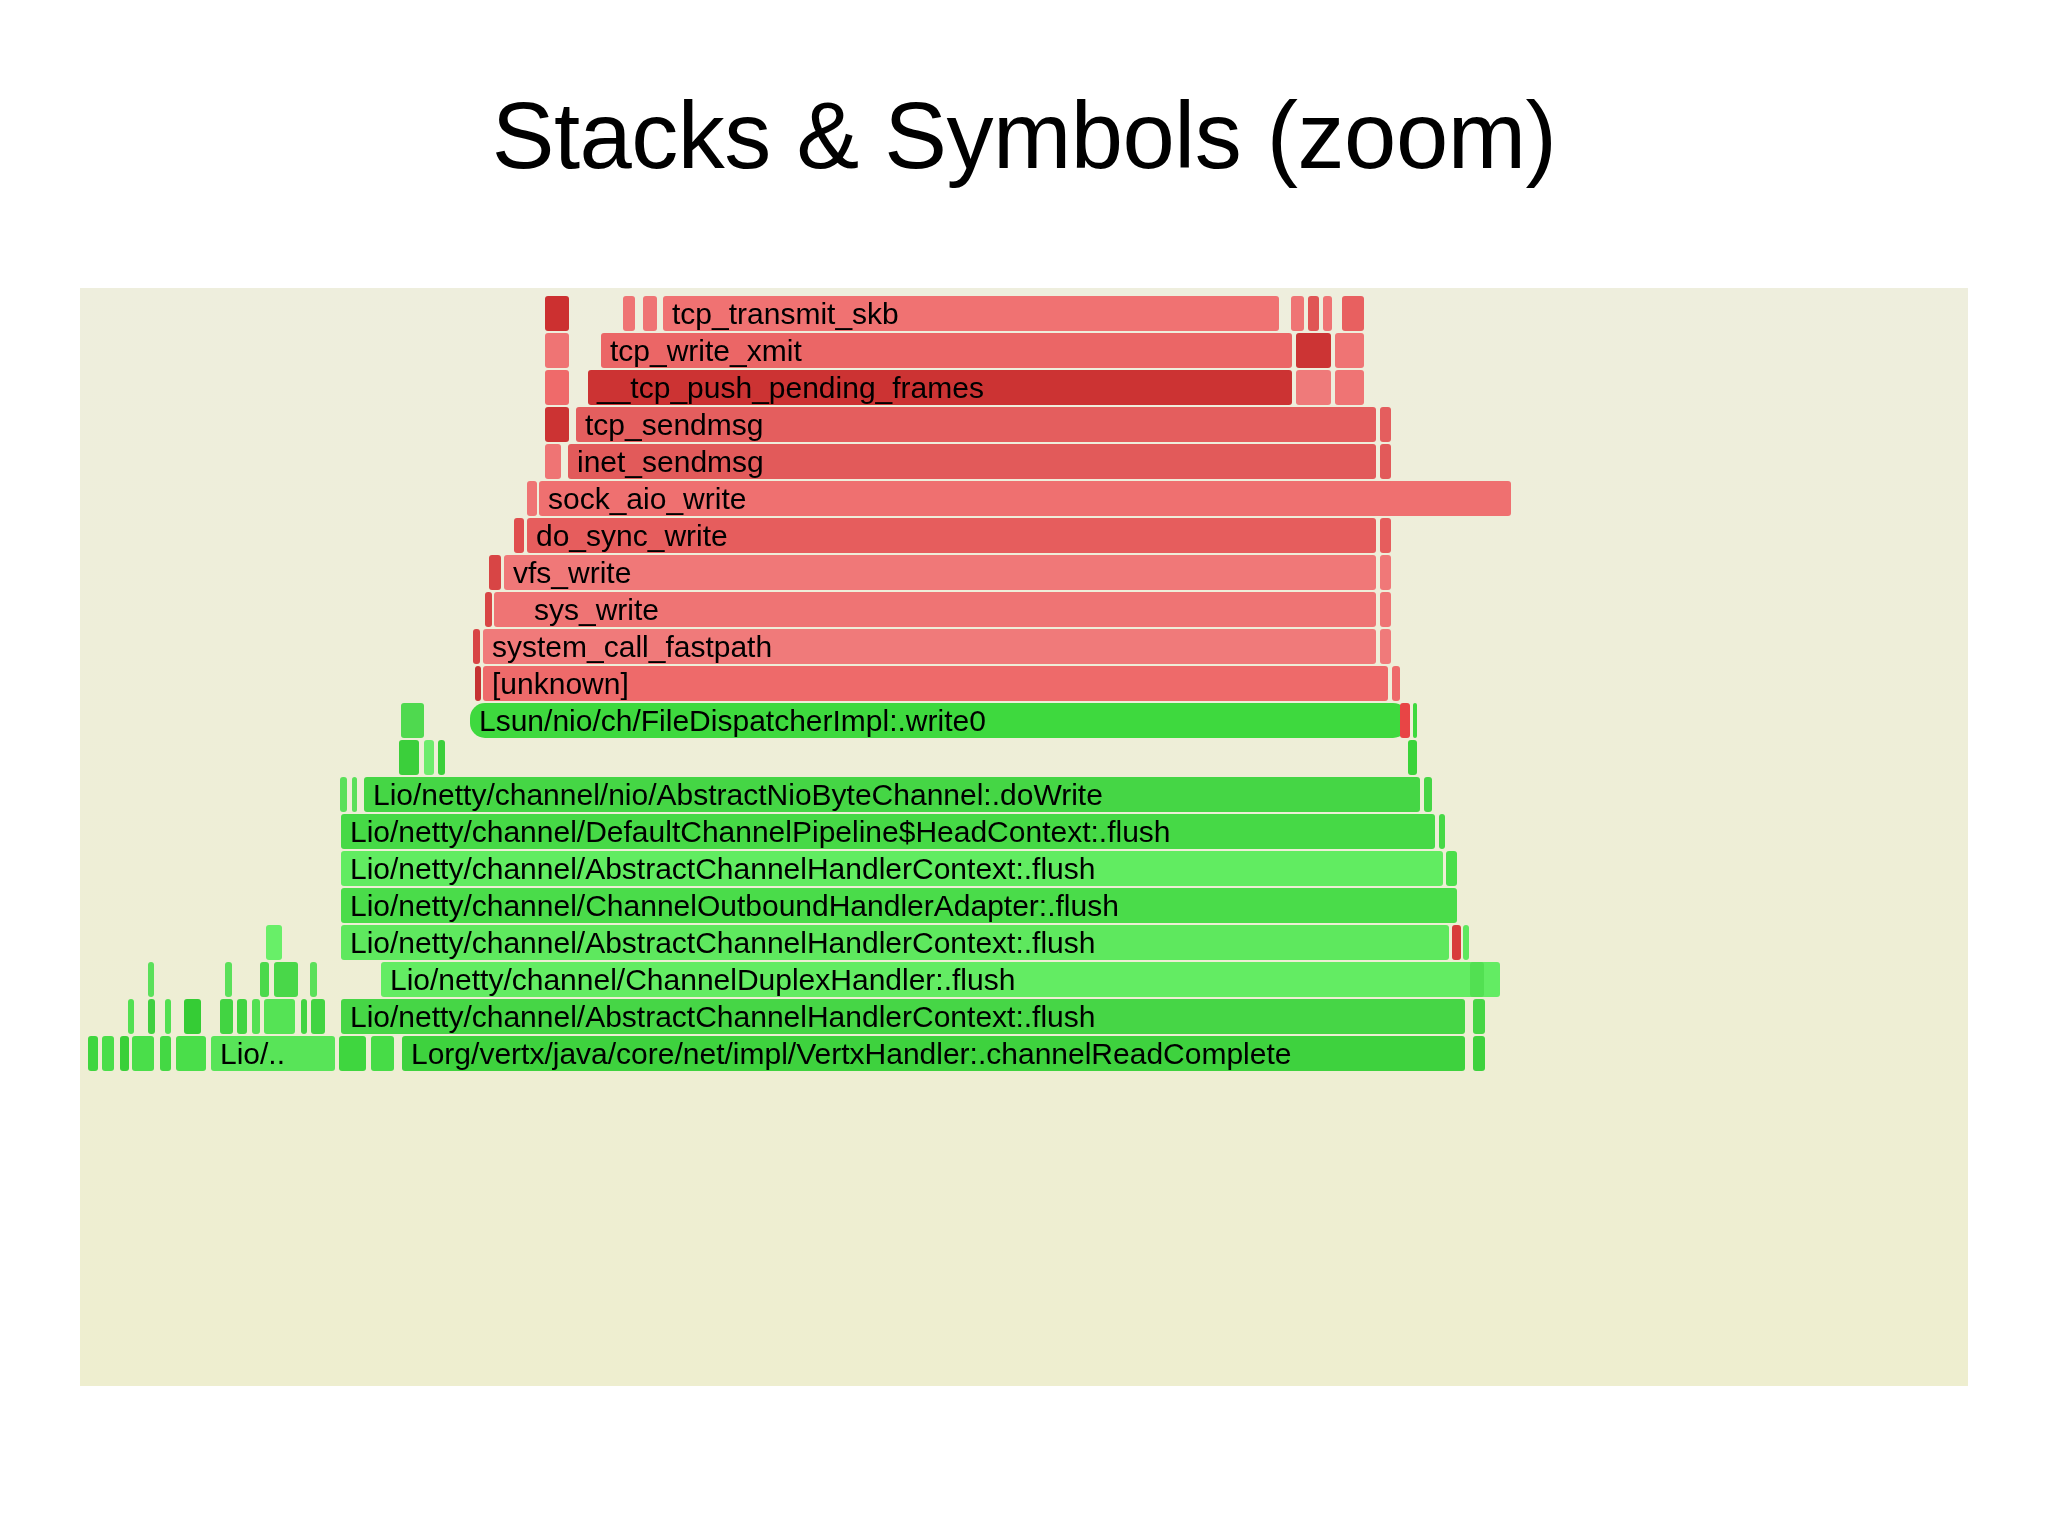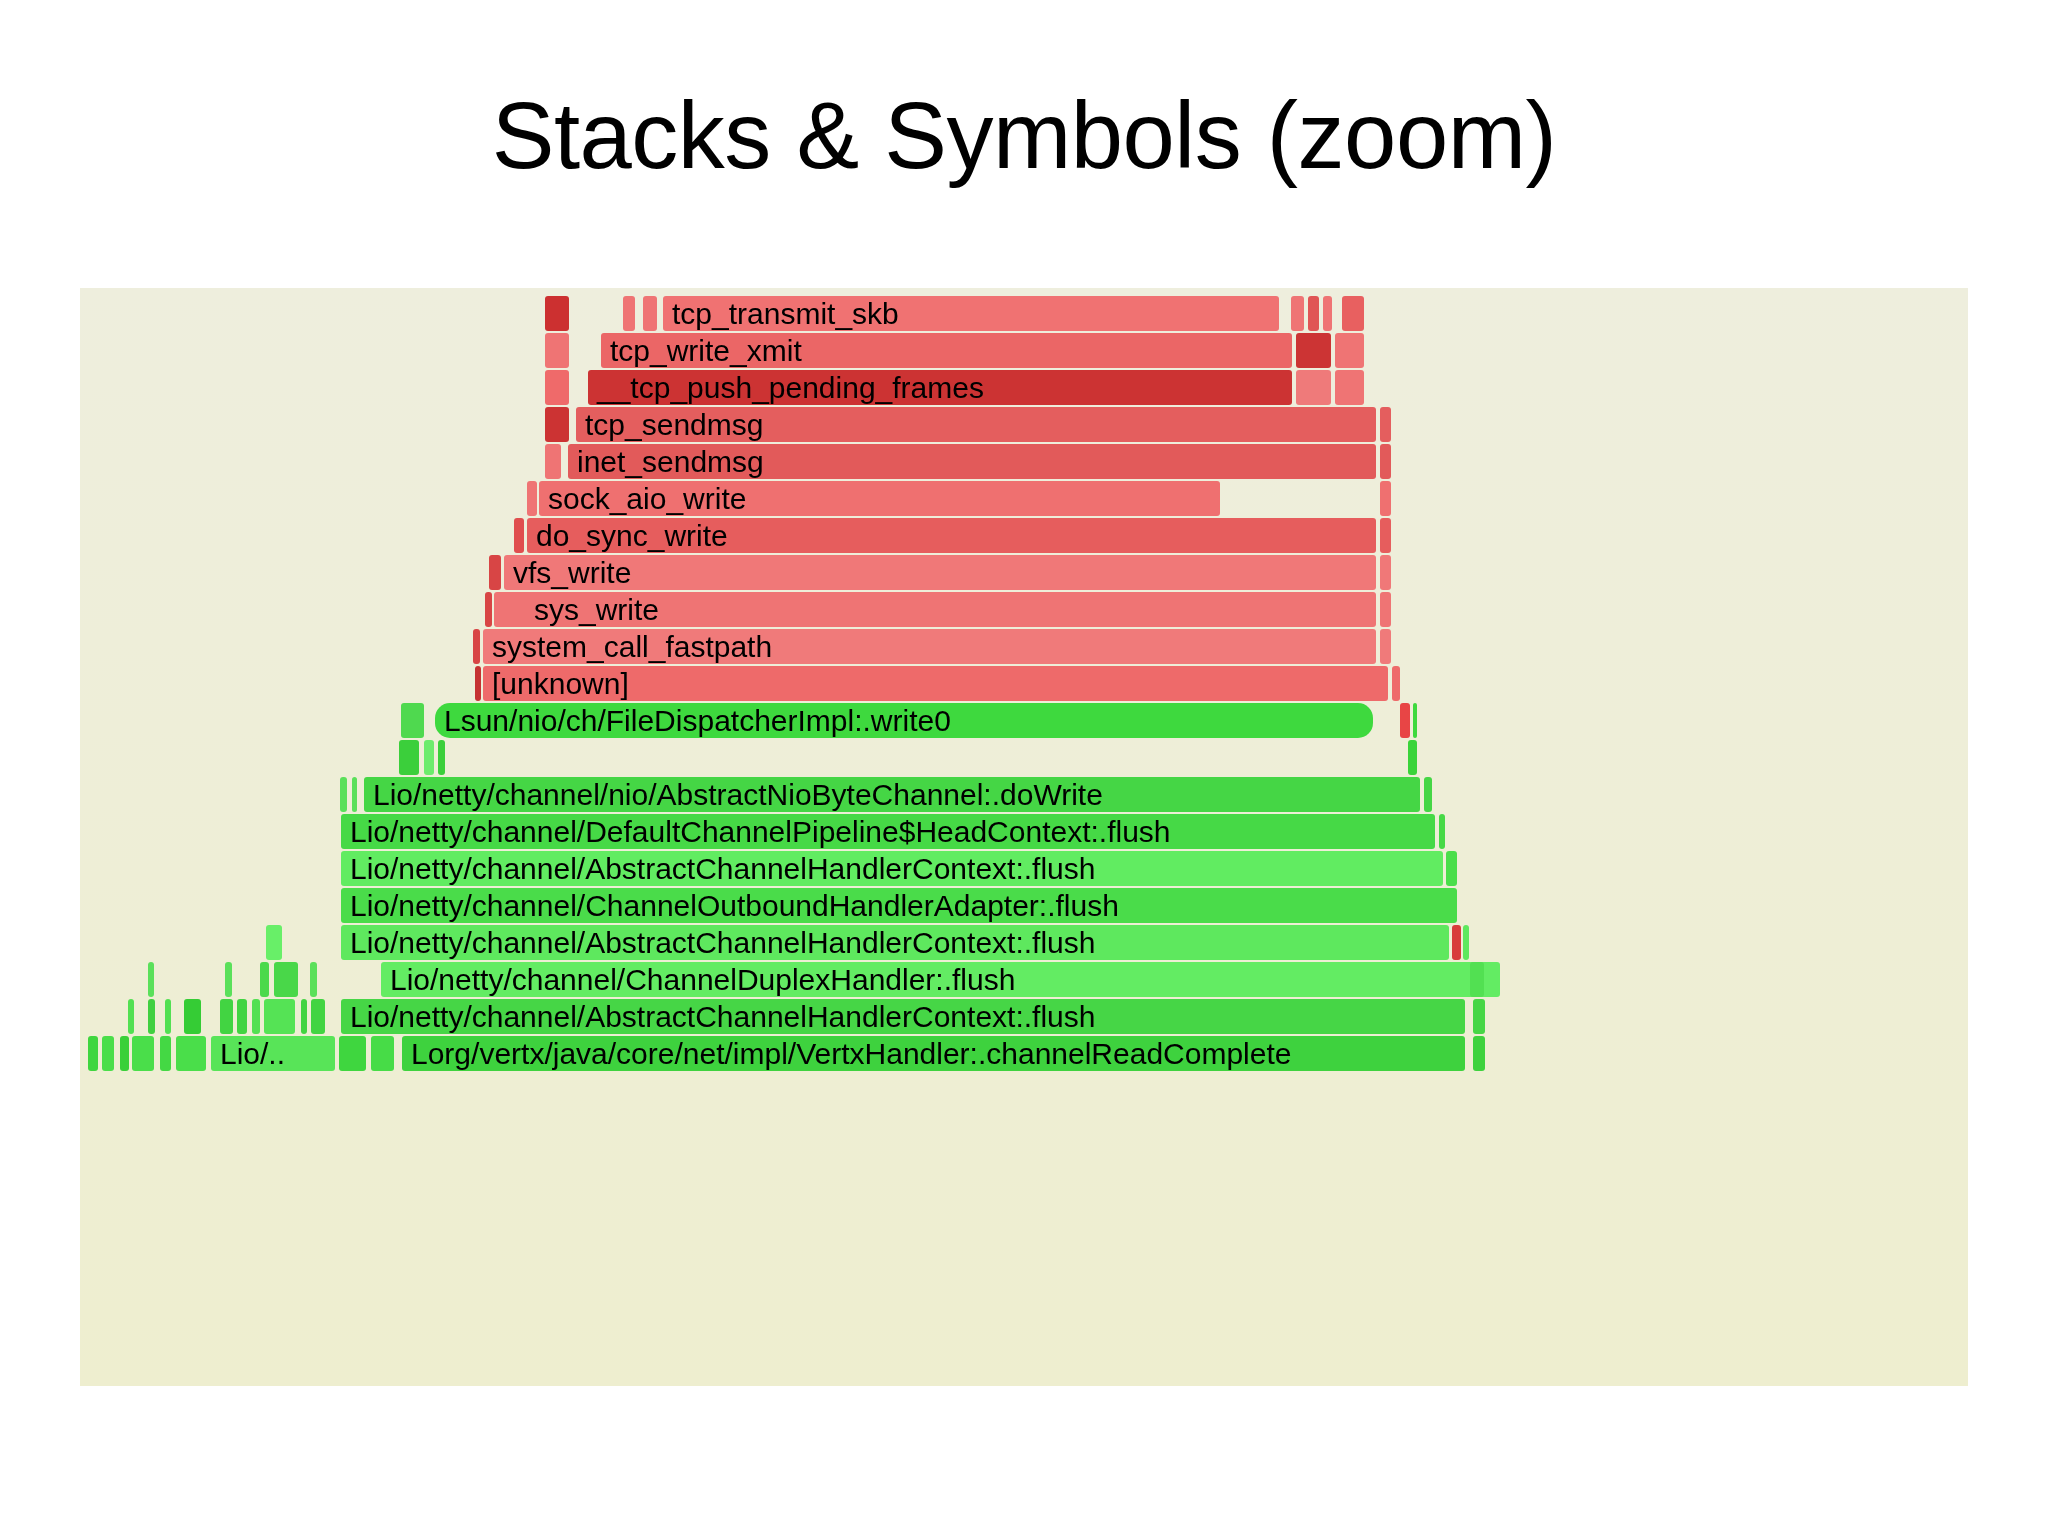--- a/index.html
+++ b/index.html
@@ -105,21 +105,21 @@
         <div class="fg-frame" style="left: 496px; width: 800px; height: 35px; background: rgb(228, 94, 94); color: rgb(0, 0, 0);">tcp_sendmsg</div>
         <div class="fg-frame nolabel" style="left: 1300px; width: 11px; height: 35px; background: rgb(228, 94, 94); color: rgb(0, 0, 0);"></div>
       </div>
       <div class="fg-row" style="top: 156px; height: 37px;">
         <div class="fg-frame nolabel" style="left: 465px; width: 16px; height: 35px; background: rgb(239, 116, 116); color: rgb(0, 0, 0);"></div>
         <div class="fg-frame" style="left: 488px; width: 808px; height: 35px; background: rgb(226, 90, 90); color: rgb(0, 0, 0);">inet_sendmsg</div>
         <div class="fg-frame nolabel" style="left: 1300px; width: 11px; height: 35px; background: rgb(226, 90, 90); color: rgb(0, 0, 0);"></div>
       </div>
       <div class="fg-row" style="top: 193px; height: 37px;">
         <div class="fg-frame nolabel" style="left: 447px; width: 10px; height: 35px; background: rgb(239, 116, 116); color: rgb(0, 0, 0);"></div>
-        <div class="fg-frame" style="left: 459px; width: 681px; height: 35px; background: rgb(239, 112, 112); color: rgb(0, 0, 0);">sock_aio_write</div>
+        <div class="fg-frame" style="left: 459px; width: 972px; height: 35px; background: rgb(239, 112, 112); color: rgb(0, 0, 0);">sock_aio_write</div>
         <div class="fg-frame nolabel" style="left: 1300px; width: 11px; height: 35px; background: rgb(239, 112, 112); color: rgb(0, 0, 0);"></div>
       </div>
       <div class="fg-row" style="top: 230px; height: 37px;">
         <div class="fg-frame nolabel" style="left: 434px; width: 10px; height: 35px; background: rgb(224, 78, 78); color: rgb(0, 0, 0);"></div>
         <div class="fg-frame" style="left: 447px; width: 849px; height: 35px; background: rgb(230, 93, 93); color: rgb(0, 0, 0);">do_sync_write</div>
         <div class="fg-frame nolabel" style="left: 1300px; width: 11px; height: 35px; background: rgb(230, 93, 93); color: rgb(0, 0, 0);"></div>
       </div>
       <div class="fg-row" style="top: 267px; height: 37px;">
         <div class="fg-frame nolabel" style="left: 409px; width: 12px; height: 35px; background: rgb(216, 69, 69); color: rgb(0, 0, 0);"></div>
         <div class="fg-frame" style="left: 424px; width: 872px; height: 35px; background: rgb(240, 120, 120); color: rgb(0, 0, 0);">vfs_write</div>
@@ -135,21 +135,21 @@
         <div class="fg-frame" style="left: 403px; width: 893px; height: 35px; background: rgb(240, 122, 122); color: rgb(0, 0, 0);">system_call_fastpath</div>
         <div class="fg-frame nolabel" style="left: 1300px; width: 11px; height: 35px; background: rgb(240, 122, 122); color: rgb(0, 0, 0);"></div>
       </div>
       <div class="fg-row" style="top: 378px; height: 37px;">
         <div class="fg-frame nolabel" style="left: 395px; width: 6px; height: 35px; background: rgb(197, 50, 50); color: rgb(0, 0, 0);"></div>
         <div class="fg-frame" style="left: 403px; width: 905px; height: 35px; background: rgb(238, 106, 106); color: rgb(0, 0, 0);">[unknown]</div>
         <div class="fg-frame nolabel" style="left: 1312px; width: 8px; height: 35px; background: rgb(238, 106, 106); color: rgb(0, 0, 0);"></div>
       </div>
       <div class="fg-row" style="top: 415px; height: 37px;">
         <div class="fg-frame nolabel" style="left: 321px; width: 23px; height: 35px; background: rgb(79, 217, 79); color: rgb(0, 0, 0);"></div>
-        <div class="fg-frame" style="left: 355px; width: 938px; height: 35px; background: rgb(62, 217, 62); color: rgb(0, 0, 0); border-radius: 15px;">Lsun/nio/ch/FileDispatcherImpl:.write0</div>
+        <div class="fg-frame" style="left: 390px; width: 938px; height: 35px; background: rgb(62, 217, 62); color: rgb(0, 0, 0); border-radius: 15px;">Lsun/nio/ch/FileDispatcherImpl:.write0</div>
         <div class="fg-frame nolabel" style="left: 1320px; width: 10px; height: 35px; background: rgb(232, 69, 69); color: rgb(0, 0, 0);"></div>
         <div class="fg-frame nolabel" style="left: 1333px; width: 4px; height: 35px; background: rgb(62, 217, 62); color: rgb(0, 0, 0);"></div>
       </div>
       <div class="fg-row" style="top: 452px; height: 37px;">
         <div class="fg-frame nolabel" style="left: 319px; width: 20px; height: 35px; background: rgb(59, 207, 59); color: rgb(0, 0, 0);"></div>
         <div class="fg-frame nolabel" style="left: 344px; width: 10px; height: 35px; background: rgb(108, 236, 108); color: rgb(0, 0, 0);"></div>
         <div class="fg-frame nolabel" style="left: 358px; width: 7px; height: 35px; background: rgb(59, 207, 59); color: rgb(0, 0, 0);"></div>
         <div class="fg-frame nolabel" style="left: 1328px; width: 9px; height: 35px; background: rgb(58, 212, 58); color: rgb(0, 0, 0);"></div>
       </div>
       <div class="fg-row" style="top: 489px; height: 37px;">

